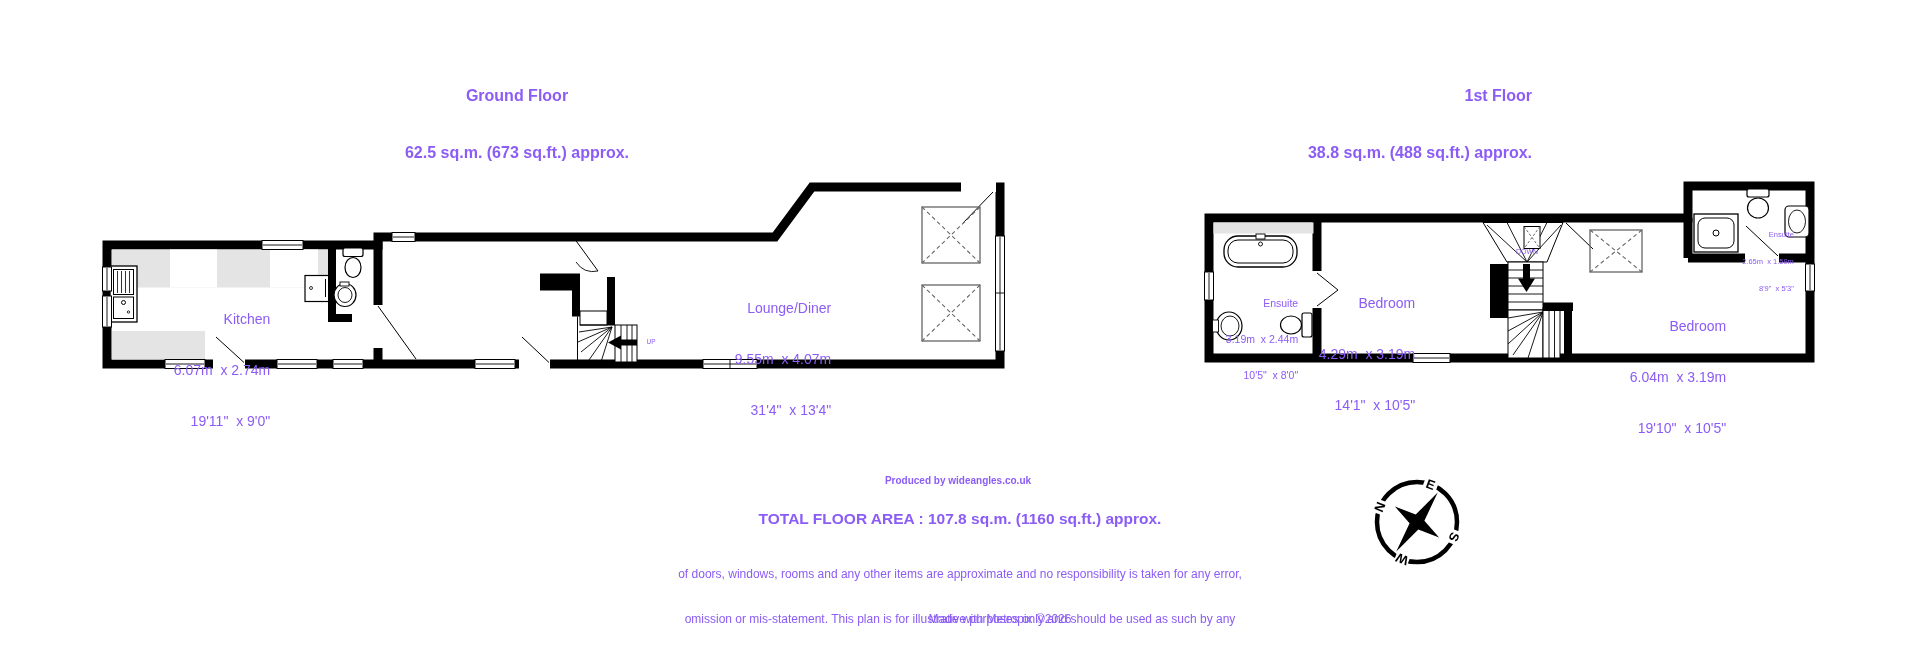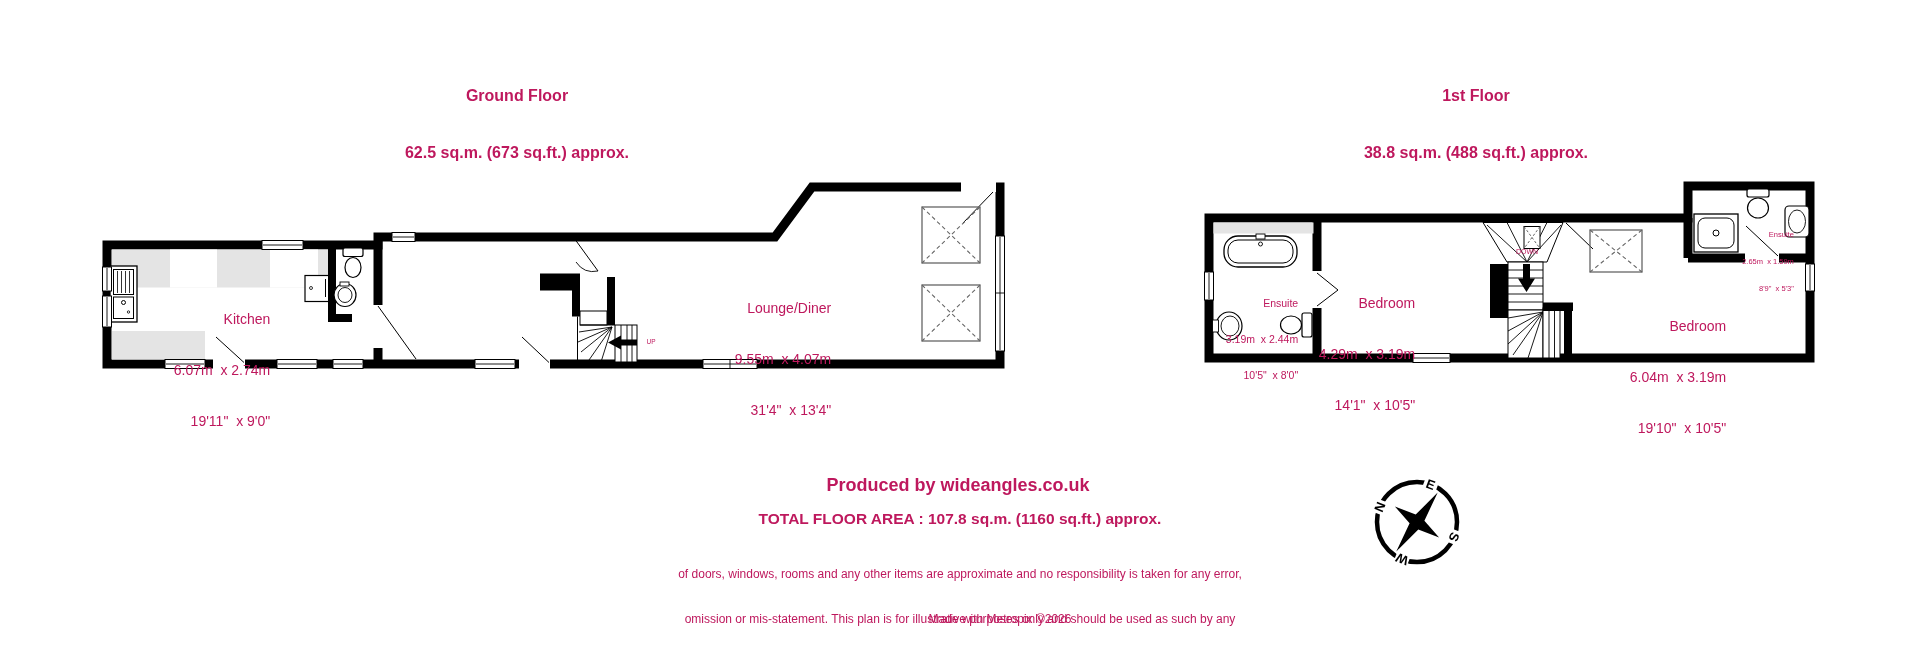--- a/index.html
+++ b/index.html
@@ -1,44 +1,44 @@
 <!DOCTYPE html>
 <html><head>
 <meta charset="utf-8">
 <style>
   html,body{margin:0;padding:0;background:#fff;}
   .page{position:relative;width:1912px;height:659px;background:#ffffff;overflow:hidden;
-        font-family:"Liberation Sans", sans-serif;color:#be185d;}
+        font-family:"Liberation Sans", sans-serif;color:#8b5cf6;}
   .plan{position:absolute;}
   .floor-title{position:absolute;transform:translateX(-50%);text-align:center;
                font-weight:bold;font-size:16px;line-height:19px;white-space:pre;}
   .room-label{position:absolute;transform:translateX(-50%);text-align:right;
               font-size:14px;line-height:17px;white-space:pre;}
   .room-label.small{font-size:10.5px;line-height:12px;}
   .room-label.tiny{font-size:7.5px;line-height:9px;}
   .stair-text{position:absolute;transform:translateX(-50%);font-size:6.5px;line-height:7px;}
   .stair-text.down{font-size:7px;}
   .footer-line{position:absolute;transform:translateX(-50%);text-align:center;white-space:pre;}
-  .produced{font-weight:bold;font-size:18px;}
+  .produced{font-weight:bold;font-size:10px;}
   .total{font-weight:bold;font-size:15.5px;}
   .disclaimer{font-size:12px;line-height:15px;}
   .madewith{font-size:12px;margin-left:40px;}
   svg text.compass-letter{font-weight:bold;font-size:13px;
        font-family:"Liberation Sans", sans-serif;text-anchor:middle;}
 </style>
 </head>
 <body>
 
 <div class="page">
 
   <div class="floor-title" style="left:517px;top:48px;">
     <div>Ground Floor</div>
     <div>62.5 sq.m. (673 sq.ft.) approx.</div>
   </div>
-  <div class="floor-title" style="left:1476px;top:48px;">
+  <div class="floor-title" style="left:1420px;top:48px;text-align:right;">
     <div>1st Floor</div>
     <div>38.8 sq.m. (488 sq.ft.) approx.</div>
   </div>
 
   <svg class="plan" style="left:95px;top:175px;width:915px;height:205px;" viewBox="95 175 915 205">
 
     <g>
       <path d="M107,245 L378,245 L378,237 L775,237 L812,187 L1000,187 L1000,364 L107,364 Z" fill="#ffffff" stroke="#000000" stroke-width="9" stroke-linejoin="miter"></path>
     </g>
 

